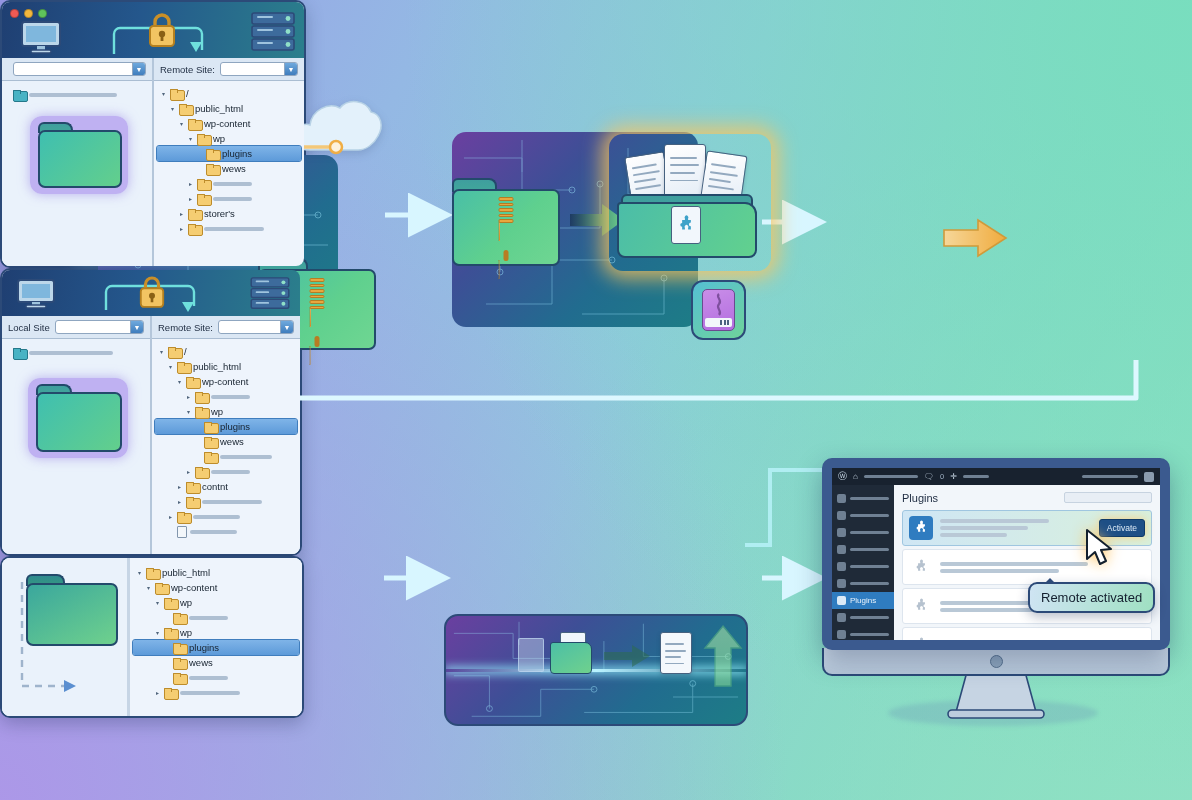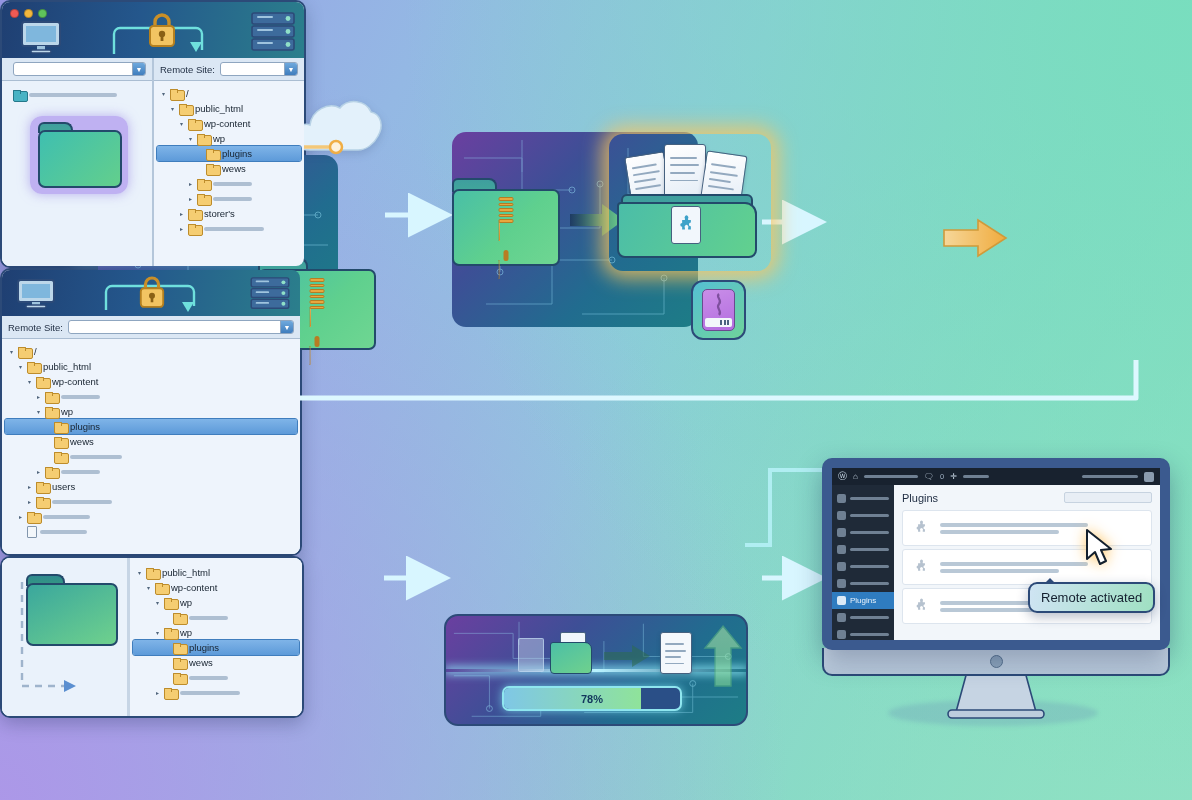--- a/index.html
+++ b/index.html
@@ -561,20 +561,37 @@
           <g fill="#9fc4de">
               <rect x="7" y="4" width="15" height="2" rx="1"></rect>
               <rect x="7" y="16" width="15" height="2" rx="1"></rect>
               <rect x="7" y="28" width="15" height="2" rx="1"></rect>
             </g>
         </svg>
       </div>
     </div>
 
     <div class="ftp-body" style="height:242px">
+      <div class="pane left">
+        <div class="pathrow">
+          <span class="pathlabel">Local Site</span>
+          <span class="combo">
+              <b>▼</b>
+            </span>
+        </div>
+        <div class="trow" style="margin:6px 6px 0 8px">
+          <span class="fi blue"></span>
+          <span class="skel" style="flex:1;max-width:84px"></span>
+        </div>
+        <div class="sel-folder" style="left:26px;top:62px;width:100px;height:80px"></div>
+        <div class="folder" style="left:34px;top:68px;width:86px;height:68px">
+          <span class="f-tab"></span>
+            <span class="f-body" style="background:linear-gradient(135deg,#3fbfb0,#63cf8c)"></span>
+        </div>
+      </div>
       <div class="pane right">
         <div class="pathrow">
           <span class="pathlabel">Remote Site:</span>
           <span class="combo">
               <b>▼</b>
             </span>
         </div>
         <div class="tree">
             <div class="trow" style="padding-left: 3px;">
               <span class="tw">▾</span>
@@ -617,21 +634,21 @@
               <span class="skel" style="width: 52px;"></span>
             </div>
             <div class="trow" style="padding-left: 30px;">
               <span class="tw">▸</span>
               <span class="fi"></span>
               <span class="skel" style="width: 39px;"></span>
             </div>
             <div class="trow" style="padding-left: 21px;">
               <span class="tw">▸</span>
               <span class="fi"></span>
-              <span>users</span>
+              <span>contnt</span>
             </div>
             <div class="trow" style="padding-left: 21px;">
               <span class="tw">▸</span>
               <span class="fi"></span>
               <span class="skel" style="width: 60px;"></span>
             </div>
             <div class="trow" style="padding-left: 12px;">
               <span class="tw">▸</span>
               <span class="fi"></span>
               <span class="skel" style="width: 47px;"></span>
@@ -760,24 +777,20 @@
     <svg class="abs" style="left:258px;top:10px" width="38" height="62">
       <defs>
           <linearGradient id="upg" x1="0" y1="1" x2="0" y2="0">
         <stop offset="0" stop-color="#8fe39a"></stop>
             <stop offset="1" stop-color="#b6f0a8"></stop>
           </linearGradient>
         </defs>
       <path d="M19,0 L37,22 H27 V60 H11 V22 H1 Z" fill="url(#upg)" stroke="#5fb97f" stroke-width="1.4"></path>
     </svg>
 
-    <div class="up-bar" style="left:56px;top:70px;width:180px">
-      <i style="width:78%"></i>
-      <span class="up-pct">78%</span>
-    </div>
   </div>
 
   <div class="abs" style="left:888px;top:700px;width:210px;height:26px;border-radius:50%;
        background:rgba(100,140,180,.25);filter:blur(2px)"></div>
 
   <svg class="abs" style="left:940px;top:668px" width="112" height="52">
     <path d="M28,0 H84 L96,44 H16 Z" fill="#c6d4e3" stroke="#2c4a78" stroke-width="1.6"></path>
     <rect x="8" y="42" width="96" height="8" rx="4" fill="#bcccdd" stroke="#2c4a78" stroke-width="1.6"></rect>
   </svg>
 
@@ -840,20 +853,33 @@
             <span style="width: 9px; height: 9px; border-radius: 2px; background: rgb(111, 128, 147); flex: 0 0 auto;"></span>
             <span class="ln"></span>
           </div>
         </div>
       <div class="wp-content">
         <div style="display:flex;align-items:flex-start">
           <div class="wp-title">Plugins</div>
           <div class="search-pill"></div>
         </div>
         <div>
+            <div class="plug-row first">
+              <span class="plug-ic">
+                <svg width="15" height="15" viewBox="0 0 24 24">
+                  <path d="M10,3 a2.4,2.4 0 1 1 4,0 v2 h3.5 v3.2 a2.4,2.4 0 1 0 0,4.8 V17 H14 v-2 a2.4,2.4 0 1 0 -4,0 v2 H6.5 v-3.5 a2.4,2.4 0 1 1 0,-4.8 V5 H10 Z" fill="currentColor"></path>
+                </svg>
+              </span>
+              <span class="plug-lines">
+                <i style="width: 72%;"></i>
+                <i style="width: 58%;"></i>
+                <i style="width: 44%;"></i>
+              </span>
+              <span class="act-btn">Activate</span>
+            </div>
             <div class="plug-row">
               <span class="plug-ic mute">
                 <svg width="15" height="15" viewBox="0 0 24 24">
                   <path d="M10,3 a2.4,2.4 0 1 1 4,0 v2 h3.5 v3.2 a2.4,2.4 0 1 0 0,4.8 V17 H14 v-2 a2.4,2.4 0 1 0 -4,0 v2 H6.5 v-3.5 a2.4,2.4 0 1 1 0,-4.8 V5 H10 Z" fill="currentColor"></path>
                 </svg>
               </span>
               <span class="plug-lines">
                 <i style="width: 72%;"></i>
                 <i style="width: 58%;"></i>
               </span>

